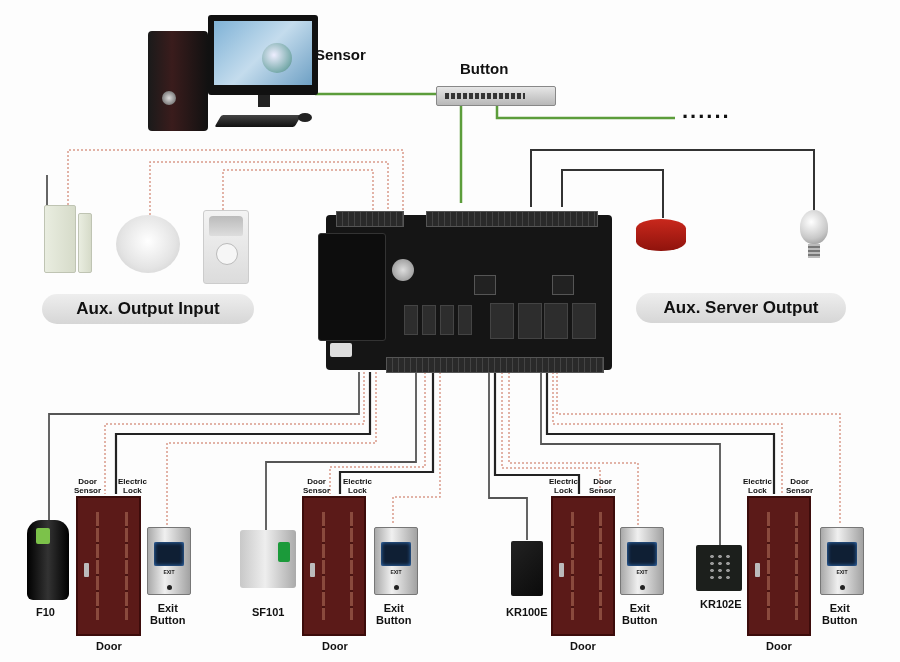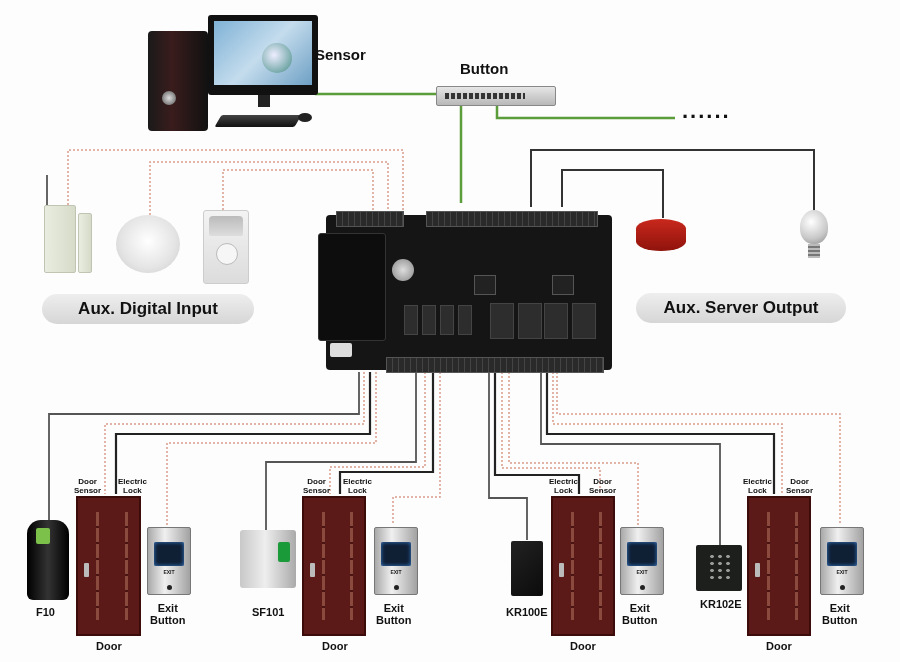--- a/index.html
+++ b/index.html
@@ -124,21 +124,21 @@
 <div class="abs" style="left:40px;top:175px;width:55px;height:100px;">
   <div class="abs" style="left:6px;top:0;width:2px;height:30px;background:#666;"></div>
   <div class="abs sensor-white" style="left:4px;top:30px;width:30px;height:66px;"></div>
   <div class="abs sensor-white" style="left:38px;top:38px;width:12px;height:58px;"></div>
 </div>
 <div class="abs smoke" style="left:116px;top:215px;width:64px;height:58px;"></div>
 <div class="abs pir" style="left:203px;top:210px;width:44px;height:72px;">
     <div class="lens"></div>
     <div class="circ"></div>
   </div>
-<div class="pill" style="left:42px;top:294px;width:212px;">Aux. Digital Input</div>
+<div class="pill" style="left:42px;top:294px;width:212px;">Aux. Output Input</div>
 
 <div class="abs board" style="left:326px;top:215px;width:286px;height:155px;">
   <div class="term" style="left:10px;top:-4px;width:66px;"></div>
   <div class="term" style="left:100px;top:-4px;width:170px;"></div>
   <div class="transformer" style="left:-8px;top:18px;width:66px;height:106px;"></div>
   <div class="abs" style="left:4px;top:128px;width:22px;height:14px;background:#ddd;border-radius:2px;"></div>
   <div class="battery" style="left:66px;top:44px;width:22px;height:22px;"></div>
   <div class="chip" style="left:148px;top:60px;width:20px;height:18px;"></div>
   <div class="chip" style="left:226px;top:60px;width:20px;height:18px;"></div>
   <div class="relay" style="left:78px;top:90px;width:12px;height:28px;"></div>

